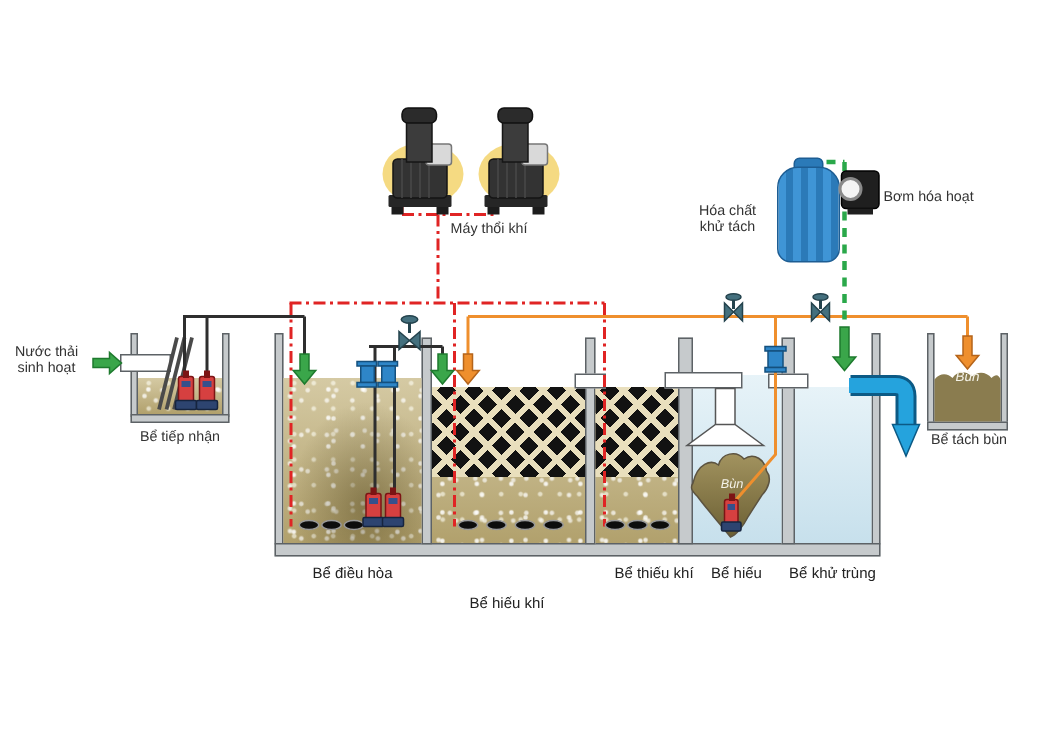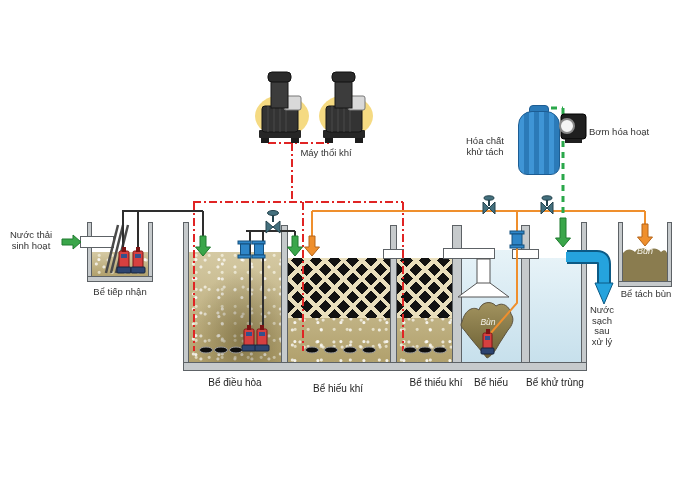--- a/index.html
+++ b/index.html
@@ -245,26 +245,20 @@
     <div>sinh hoạt</div>
   </div>
   <div class="lbl" style="left:84px;top:286px;width:72px;">Bể tiếp nhận</div>
   <div class="lbl" style="left:294px;top:147px;width:64px;">Máy thổi khí</div>
   <div class="lbl" style="left:458px;top:135px;width:54px;">
     <div>Hóa chất</div>
     <div>khử tách</div>
   </div>
   <div class="lbl" style="left:589px;top:126px;width:64px;text-align:left;">Bơm hóa hoạt</div>
   <div class="lbl-tank" style="left:198px;top:377px;width:74px;">Bể điều hòa</div>
-  <div class="lbl-tank" style="left:301px;top:383px;width:74px;">Bể hiếu khí</div>
+  <div class="lbl-tank" style="left:301px;top:397px;width:74px;">Bể hiếu khí</div>
   <div class="lbl-tank" style="left:399px;top:377px;width:74px;">Bể thiếu khí</div>
   <div class="lbl-tank" style="left:464px;top:377px;width:54px;">Bể hiếu</div>
   <div class="lbl-tank" style="left:518px;top:377px;width:74px;text-align:center;">Bể khử trùng</div>
   <div class="lbl" style="left:614px;top:288px;width:64px;">Bể tách bùn</div>
   <div class="lbl-white" style="left:476px;top:317px;width:24px;font-size:8.5px;">Bùn</div>
   <div class="lbl-white" style="left:634px;top:246px;width:22px;">Bùn</div>
-  <div class="lbl" style="left:583px;top:305px;width:38px;line-height:10.5px;">
-    <div>Nước</div>
-    <div>sạch</div>
-    <div>sau</div>
-    <div>xử lý</div>
-  </div>
 </div>
 
 </body></html>

